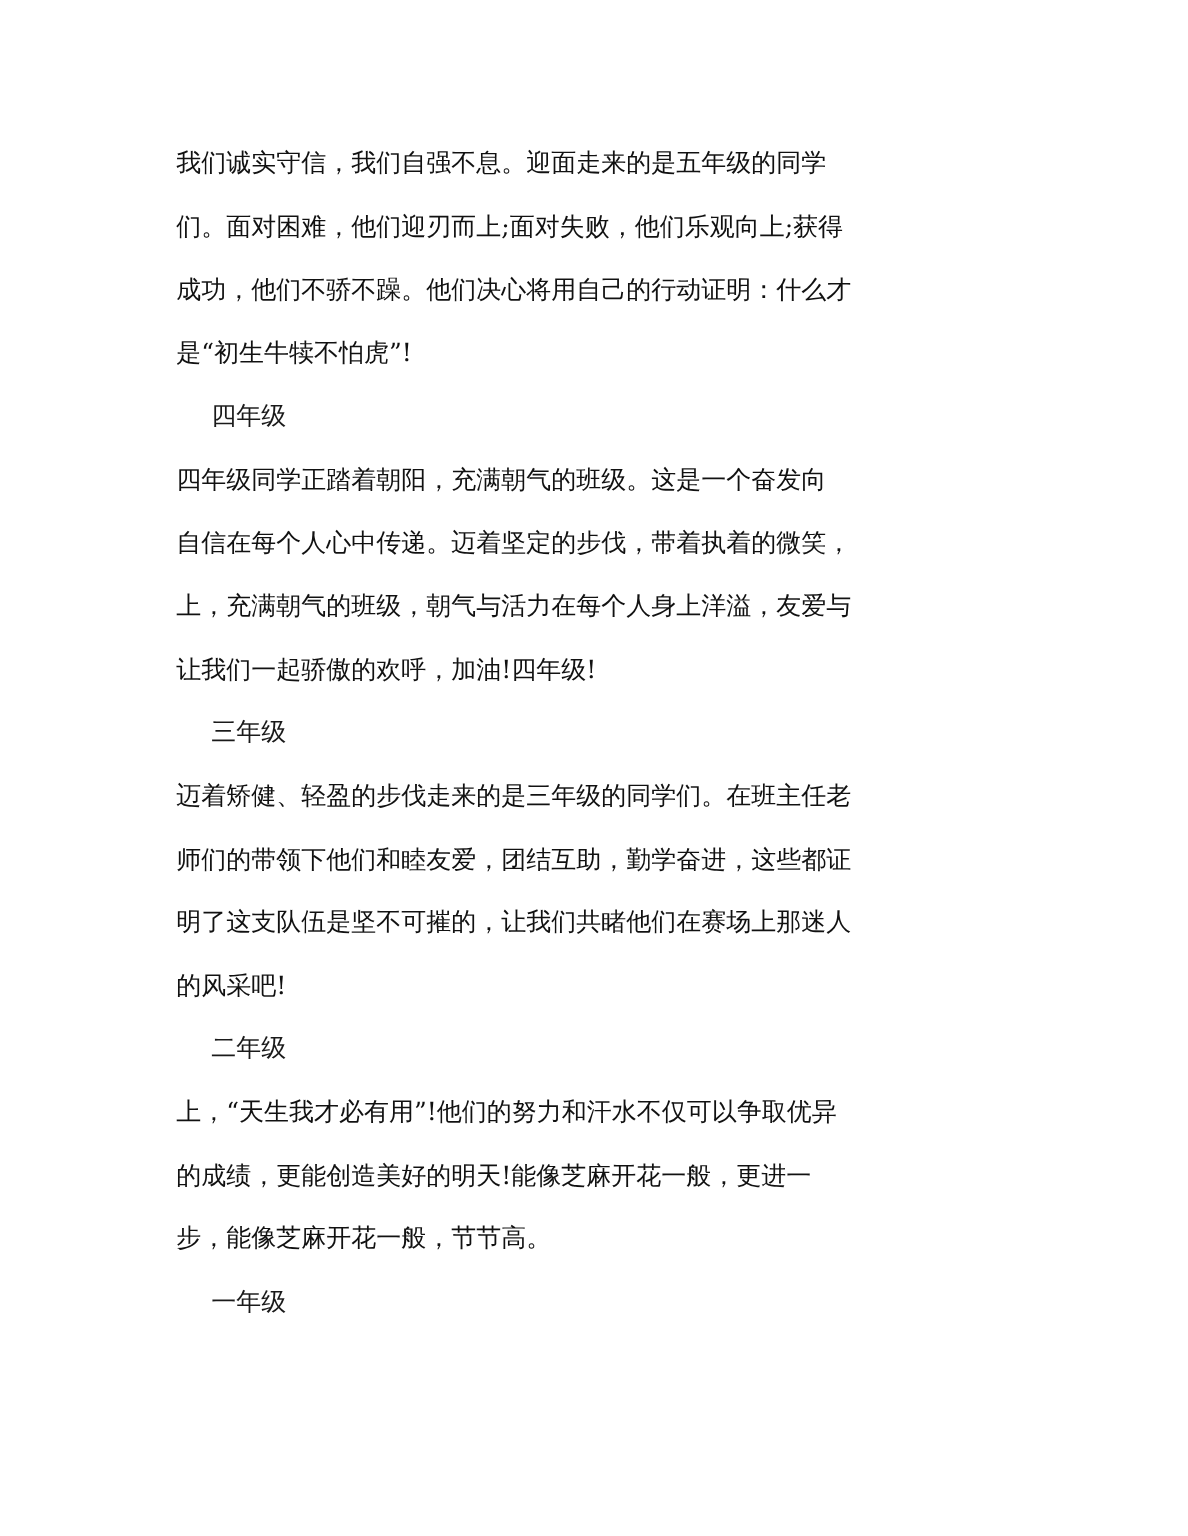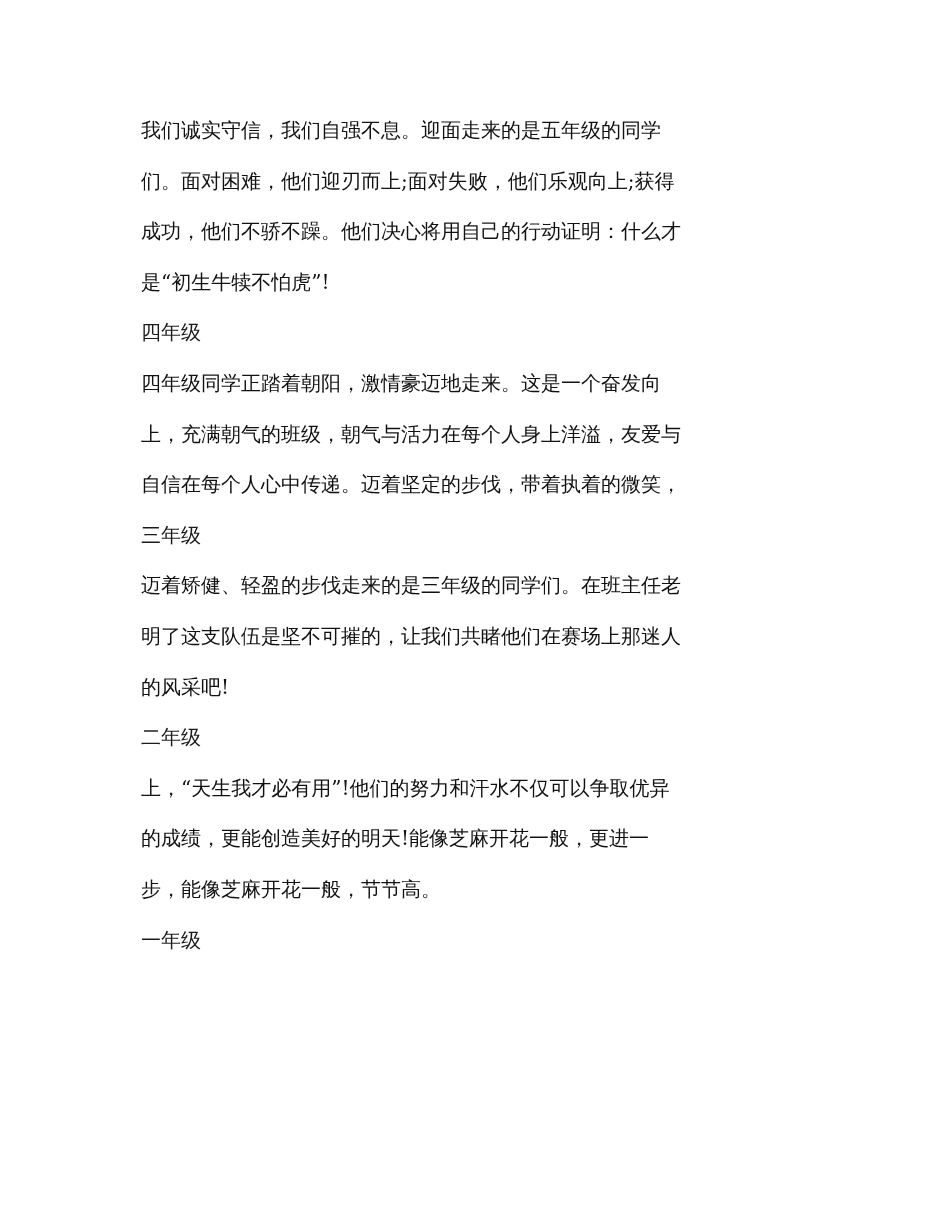--- a/index.html
+++ b/index.html
@@ -23,46 +23,49 @@
       color: #111111;
     }
     .line {
       height: 50.6px;
       line-height: 50.6px;
       white-space: nowrap;
       letter-spacing: 0px;
     }
     .line.heading {
       color: #1a1a1a;
+      margin-left: 28px;
     }
   </style>
 </head>
 <body>
 
 <div class="page">
 
   <div>
     <div class="line">我们诚实守信，我们自强不息。迎面走来的是五年级的同学</div>
     <div class="line">们。面对困难，他们迎刃而上;面对失败，他们乐观向上;获得</div>
     <div class="line">成功，他们不骄不躁。他们决心将用自己的行动证明：什么才</div>
     <div class="line">是“初生牛犊不怕虎”!</div>
   </div>
 
   <div class="line heading">四年级</div>
 
   <div>
-    <div class="line">四年级同学正踏着朝阳，激情豪迈地走来。这是一个奋发向</div>
+    <div class="line">四年级同学正踏着朝阳，充满朝气的班级。这是一个奋发向</div>
+    <div class="line">自信在每个人心中传递。迈着坚定的步伐，带着执着的微笑，</div>
     <div class="line">上，充满朝气的班级，朝气与活力在每个人身上洋溢，友爱与</div>
-    <div class="line">自信在每个人心中传递。迈着坚定的步伐，带着执着的微笑，</div>
+    <div class="line">让我们一起骄傲的欢呼，加油!四年级!</div>
   </div>
 
   <div class="line heading">三年级</div>
 
   <div>
     <div class="line">迈着矫健、轻盈的步伐走来的是三年级的同学们。在班主任老</div>
+    <div class="line">师们的带领下他们和睦友爱，团结互助，勤学奋进，这些都证</div>
     <div class="line">明了这支队伍是坚不可摧的，让我们共睹他们在赛场上那迷人</div>
     <div class="line">的风采吧!</div>
   </div>
 
   <div class="line heading">二年级</div>
 
   <div>
     <div class="line">上，“天生我才必有用”!他们的努力和汗水不仅可以争取优异</div>
     <div class="line">的成绩，更能创造美好的明天!能像芝麻开花一般，更进一</div>
     <div class="line">步，能像芝麻开花一般，节节高。</div>

